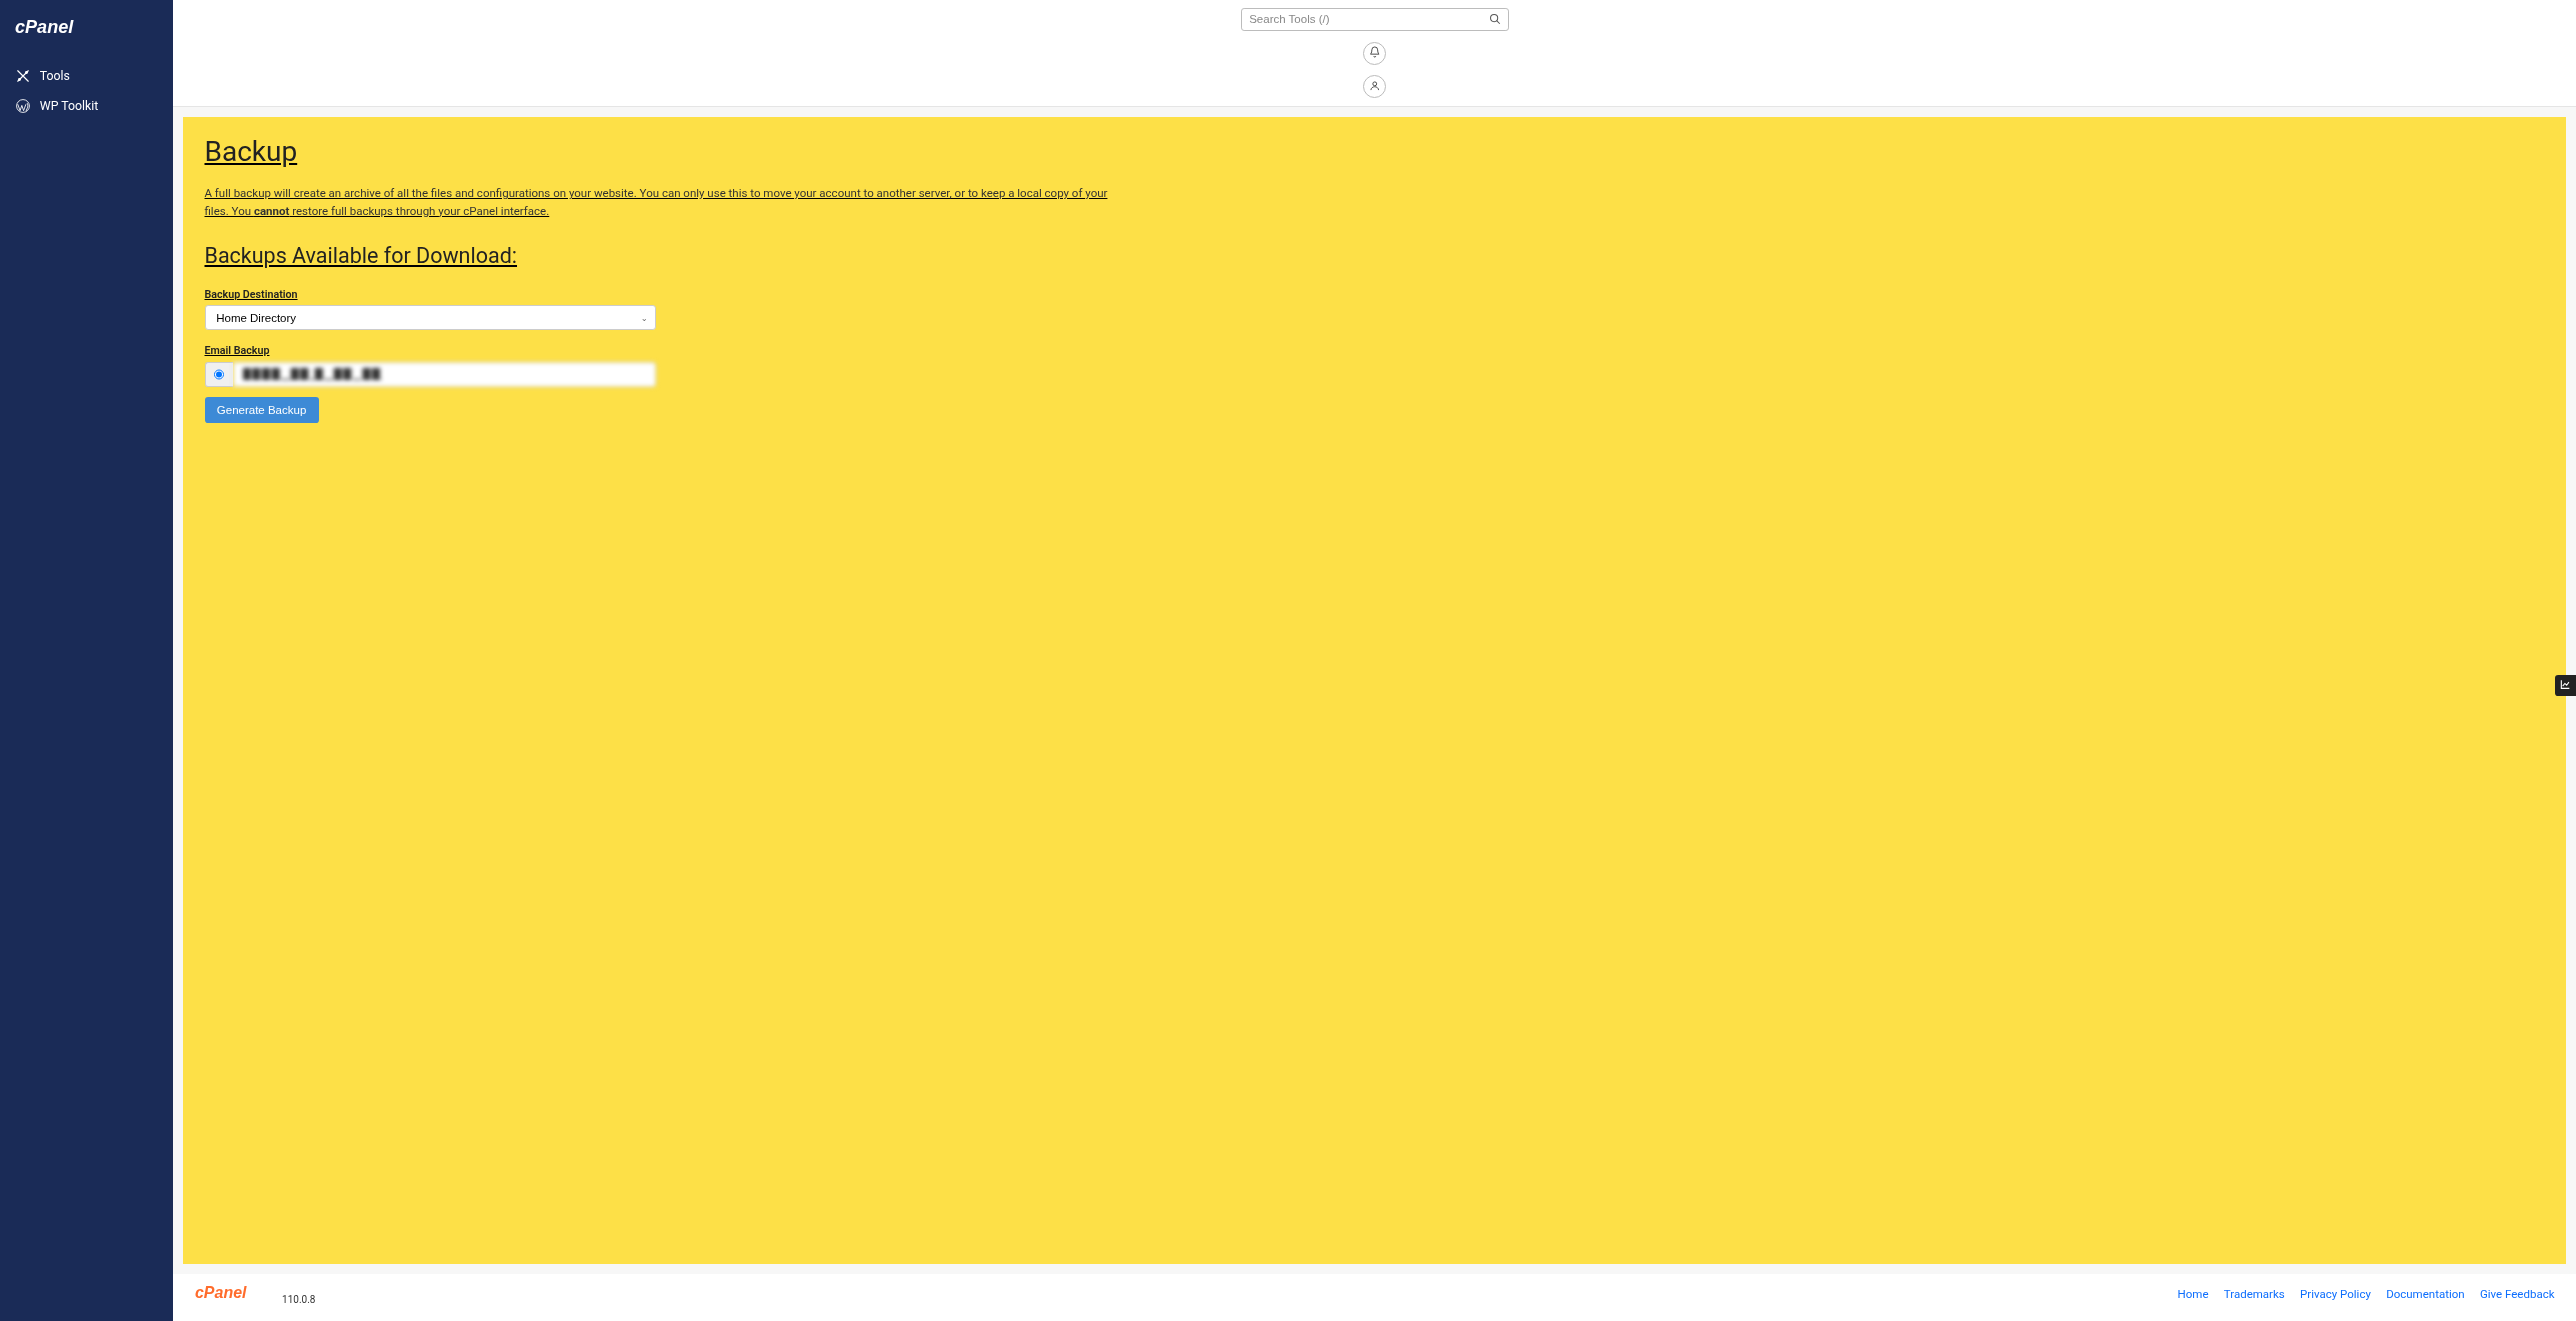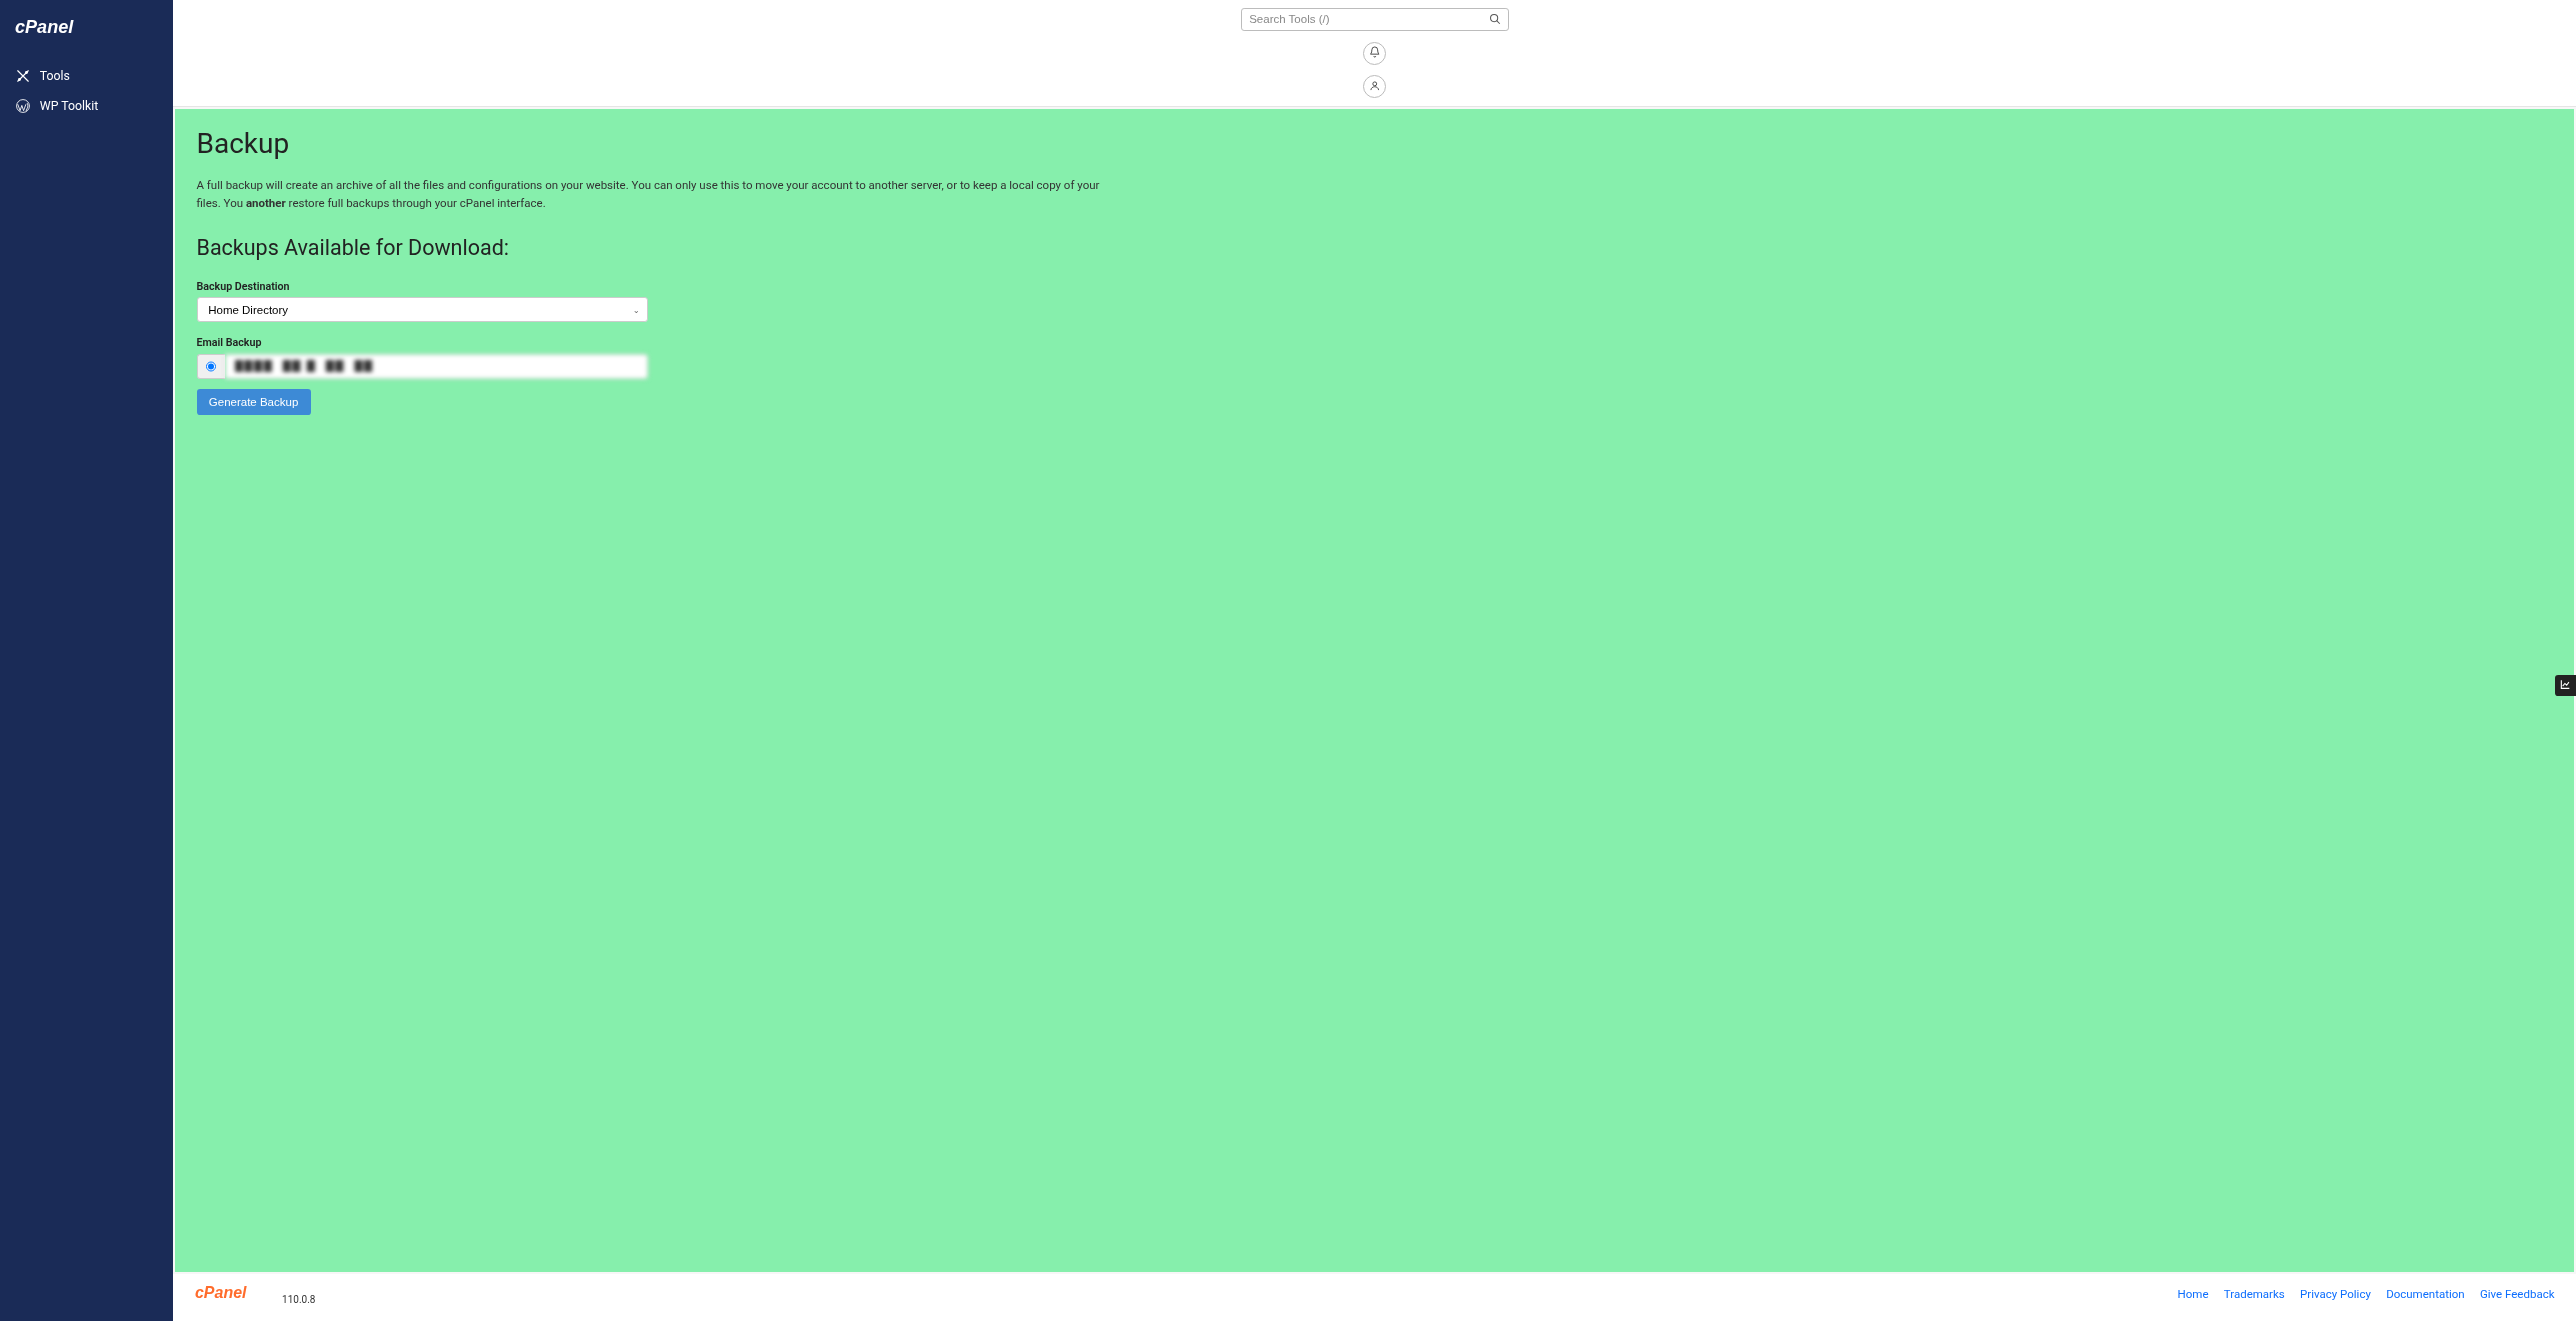--- a/index.html
+++ b/index.html
@@ -102,24 +102,25 @@
     }
     .content {
       flex: 1;
       display: flex;
       flex-direction: column;
       overflow-y: auto;
       background: #f7f7f7;
       position: relative;
     }
     .content-inner {
-      background: #86efac;
+      background: #fde047;
       padding: 18.4px 21.5px 31px 21.5px;
-      margin: 2px;
+      margin: 10px;
       flex: 1;
+      text-decoration: underline;
     }
     .page-title {
       font-size: 28px;
       font-weight: 400;
       color: #222;
       margin-bottom: 17px;
     }
     .desc-text {
       font-size: 11.5px;
       color: #333;
@@ -338,21 +339,21 @@
         </svg>
       </span>
     </button>
   </div>
 
   <div class="content">
     <div class="content-inner">
       <h1 class="page-title">Backup</h1>
 
       <p class="desc-text">
-        <span>A full backup will create an archive of all the files and configurations on your website. You can only use this to move your account to another server, or to keep a local copy of your files. You </span><strong>another</strong><span> restore full backups through your cPanel interface.</span>
+        <span>A full backup will create an archive of all the files and configurations on your website. You can only use this to move your account to another server, or to keep a local copy of your files. You </span><strong>cannot</strong><span> restore full backups through your cPanel interface.</span>
       </p>
 
       <h2 class="section-heading">Backups Available for Download:</h2>
 
 
       <div class="field-label">Backup Destination</div>
       <div class="select-wrap">
         <select class="select-field">
           <option>Home Directory</option>
         </select>

